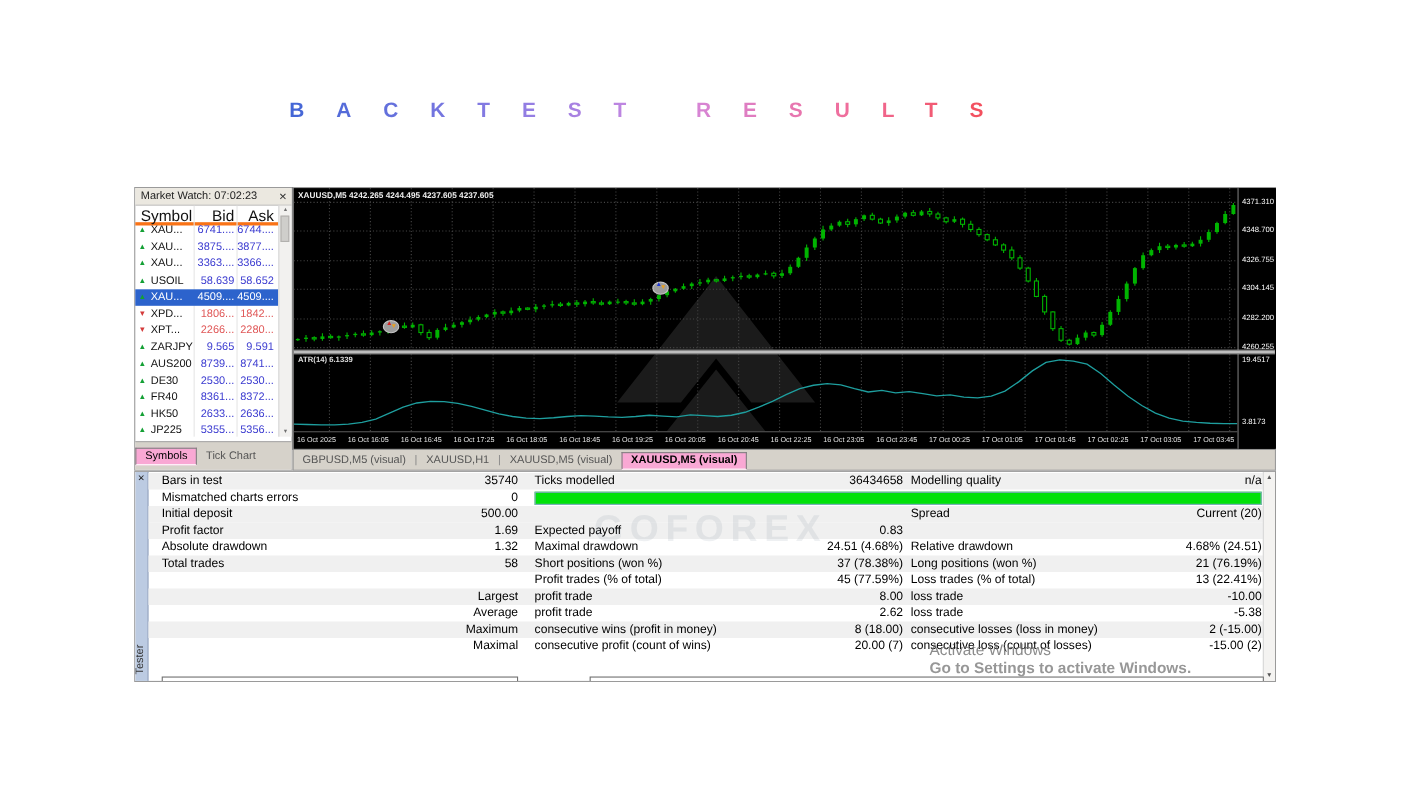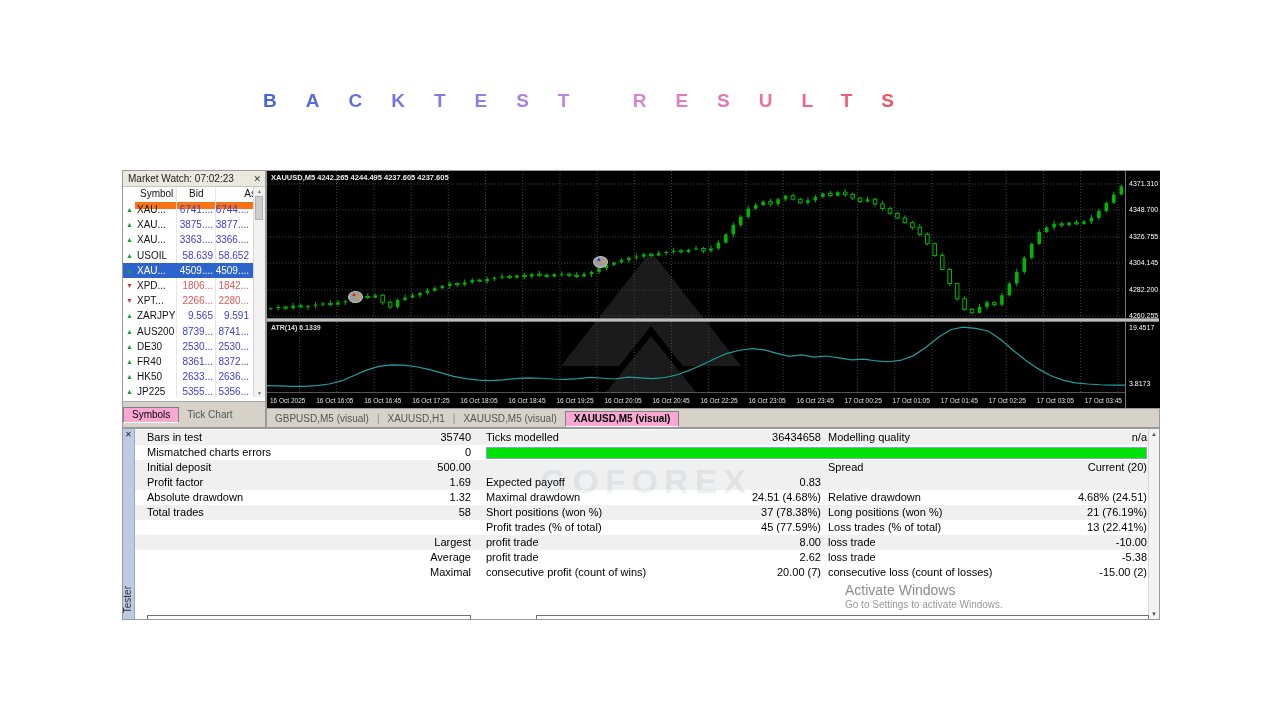--- a/index.html
+++ b/index.html
@@ -7,23 +7,23 @@
 
   
   .title{position:absolute;left:263px;top:90px;font-size:19px;font-weight:bold;letter-spacing:29px;
     white-space:nowrap;background:linear-gradient(90deg,#4366d6 0%,#8a7ce3 30%,#d189e0 52%,#ef6f9e 76%,#f4484e 100%);
     -webkit-background-clip:text;background-clip:text;color:transparent;}
 
   
   .mw{position:absolute;left:122px;top:170px;width:144px;height:258px;background:#fff;border:1px solid #9a9a9a;box-sizing:border-box;}
   .mw-head{position:absolute;left:0;top:0;right:0;height:16px;background:#ebe8e0;border-bottom:1px solid #c4c4c4;font-size:10px;line-height:16px;padding-left:5px;color:#222;box-sizing:border-box;}
   .mw-close{position:absolute;right:4px;top:0;font-size:9px;color:#333;cursor:default;}
-  .mw-cols{position:absolute;left:0;top:16px;right:12px;height:15px;font-size:10px;color:#111;border-bottom:7px solid #f97316;margin-left:12px;}
+  .mw-cols{position:absolute;left:0;top:16px;right:12px;height:15px;font-size:14px;color:#111;border-bottom:3px solid #f97316;}
   .mw-cols .c-sym{position:absolute;left:5px;top:1px;}
-  .mw-cols .c-bid{position:absolute;left:54px;width:36px;top:1px;}
+  .mw-cols .c-bid{position:absolute;left:54px;width:36px;top:1px;text-align:right;}
   .mw-cols .c-ask{position:absolute;left:92px;width:34px;top:1px;text-align:right;}
   .mw-vline1,.mw-vline2{position:absolute;top:16px;bottom:30px;width:0;border-left:1px solid #e6e6e6;}
   .mw-vline1{left:53px;} .mw-vline2{left:92px;}
   .mw-rows{position:absolute;left:0;top:31px;right:12px;}
   .mwrow{position:relative;height:15.2px;font-size:10px;line-height:15.2px;}
   .mwrow .micon{position:absolute;left:3px;font-size:7px;top:0;}
   .mwrow.up .micon{color:#14a035;} .mwrow.down .micon{color:#d43a3a;}
   .mwrow .msym{position:absolute;left:14px;color:#111;}
   .mwrow .mbid{position:absolute;left:50px;width:40px;text-align:right;}
   .mwrow .mask{position:absolute;left:92px;width:34px;text-align:right;}
@@ -74,21 +74,21 @@
   .rrow .k3{left:693px;width:175px;}
   .rrow .u3{left:870px;width:142px;text-align:right;}
   .greenbar{position:absolute;left:351px;top:1.5px;width:661px;height:12px;background:#00e109;border:1px solid #86a8c8;box-sizing:border-box;}
   .rscroll{position:absolute;right:0;top:0;width:11px;height:100%;background:#f4f3f1;border-left:1px solid #d8d8d8;box-sizing:border-box;}
   .rscroll .sarr{position:absolute;left:0;width:10px;text-align:center;font-size:6px;color:#555;}
   .pbox{position:absolute;height:12px;background:#fff;border:1px solid #707070;box-sizing:border-box;}
 
   
   .wm-brand{position:absolute;left:540px;top:462px;font-size:34px;font-weight:bold;letter-spacing:6px;color:rgba(90,105,130,0.10);z-index:9;pointer-events:none;}
   .aw1{position:absolute;left:845px;top:582px;font-size:14px;color:rgba(110,110,110,0.8);z-index:10;pointer-events:none;}
-  .aw2{position:absolute;left:845px;top:599px;font-size:10px;color:rgba(125,125,125,0.8);z-index:10;pointer-events:none;}
+  .aw2{position:absolute;left:845px;top:599px;font-size:14px;color:rgba(125,125,125,0.8);z-index:10;pointer-events:none;font-weight:bold;}
 </style>
 </head>
 <body>
 
 <div class="page">
 
   <div class="title">BACKTEST RESULTS</div>
 
   <div class="mw">
     <div class="mw-head">
@@ -600,20 +600,28 @@
           <span class="u3">-10.00</span>
         </div>
         <div class="rrow">
           <span class="k1"></span>
           <span class="u1">Average</span>
           <span class="k2">profit trade</span>
           <span class="u2">2.62</span>
           <span class="k3">loss trade</span>
           <span class="u3">-5.38</span>
         </div>
+        <div class="rrow even">
+          <span class="k1"></span>
+          <span class="u1">Maximum</span>
+          <span class="k2">consecutive wins (profit in money)</span>
+          <span class="u2">8 (18.00)</span>
+          <span class="k3">consecutive losses (loss in money)</span>
+          <span class="u3">2 (-15.00)</span>
+        </div>
         <div class="rrow">
           <span class="k1"></span>
           <span class="u1">Maximal</span>
           <span class="k2">consecutive profit (count of wins)</span>
           <span class="u2">20.00 (7)</span>
           <span class="k3">consecutive loss (count of losses)</span>
           <span class="u3">-15.00 (2)</span>
         </div>
       </div>
     <div class="rscroll">

